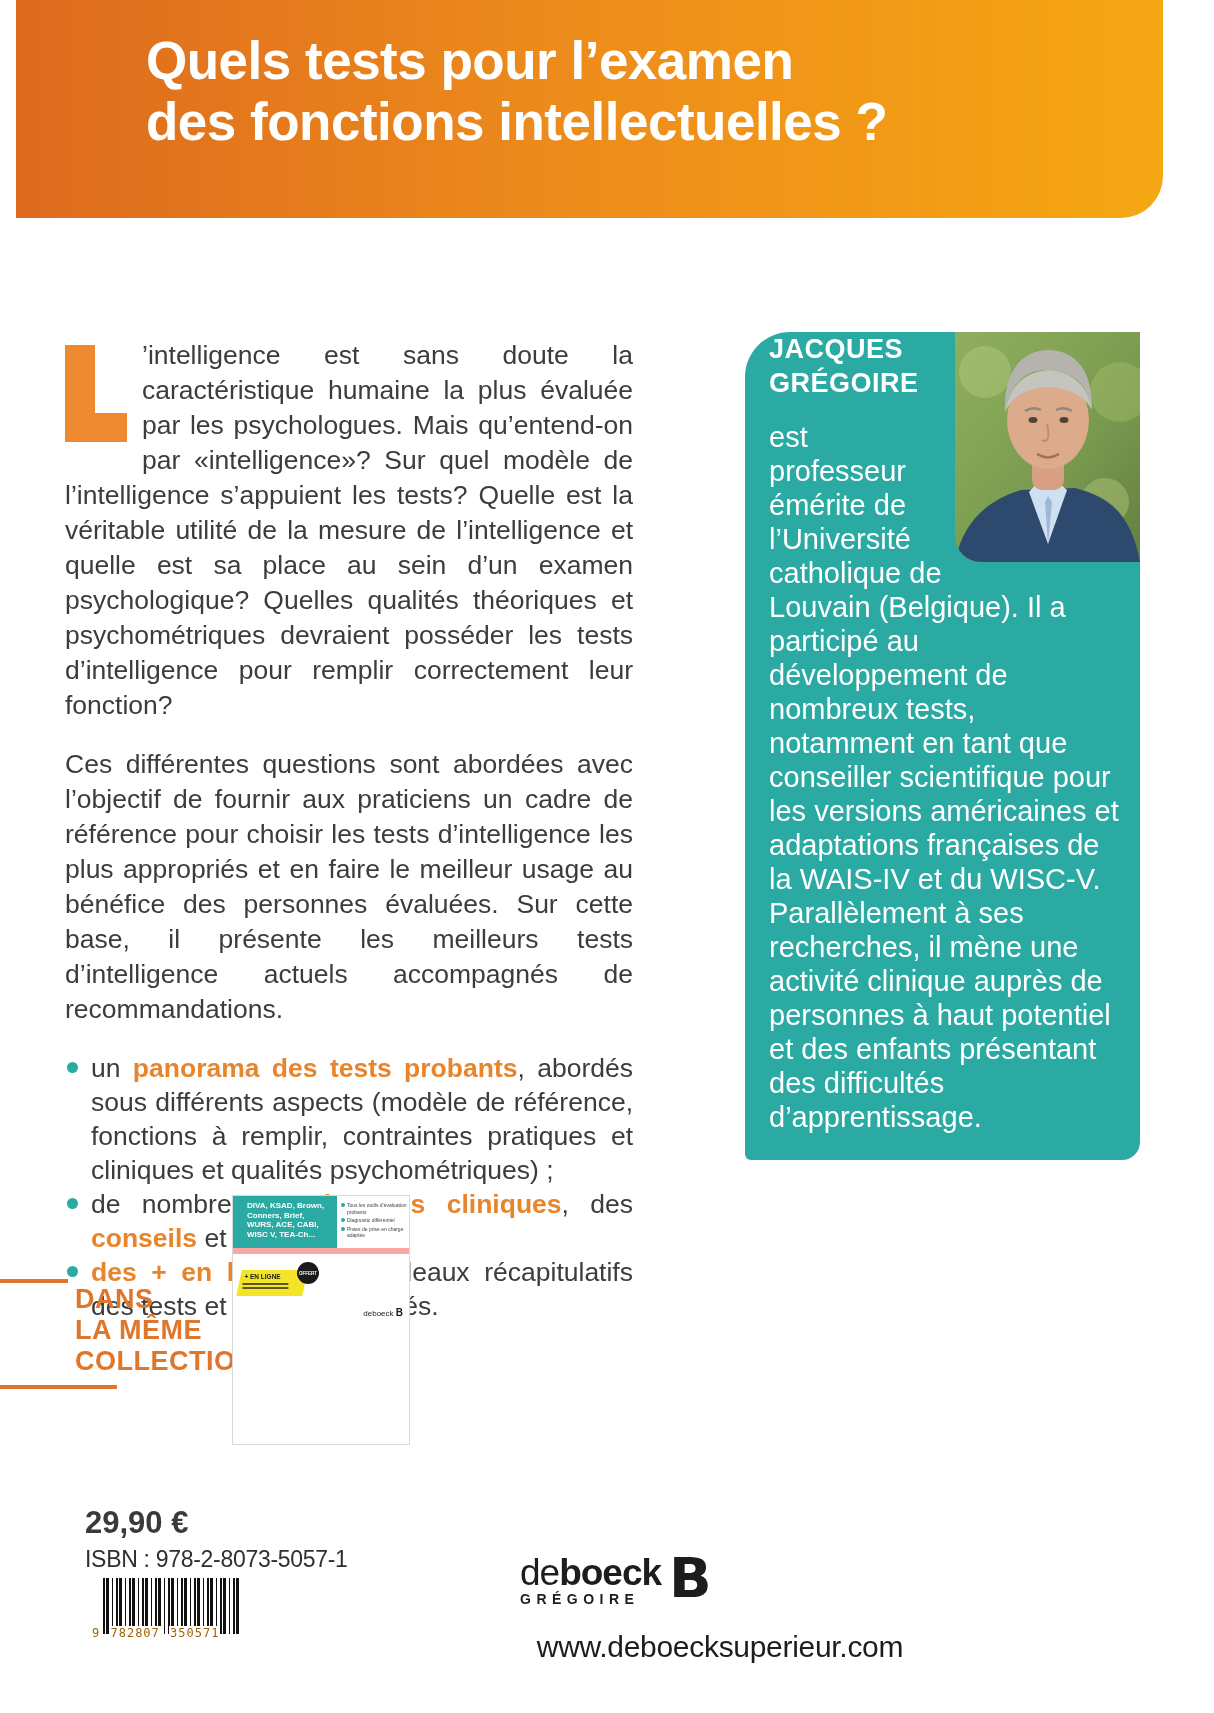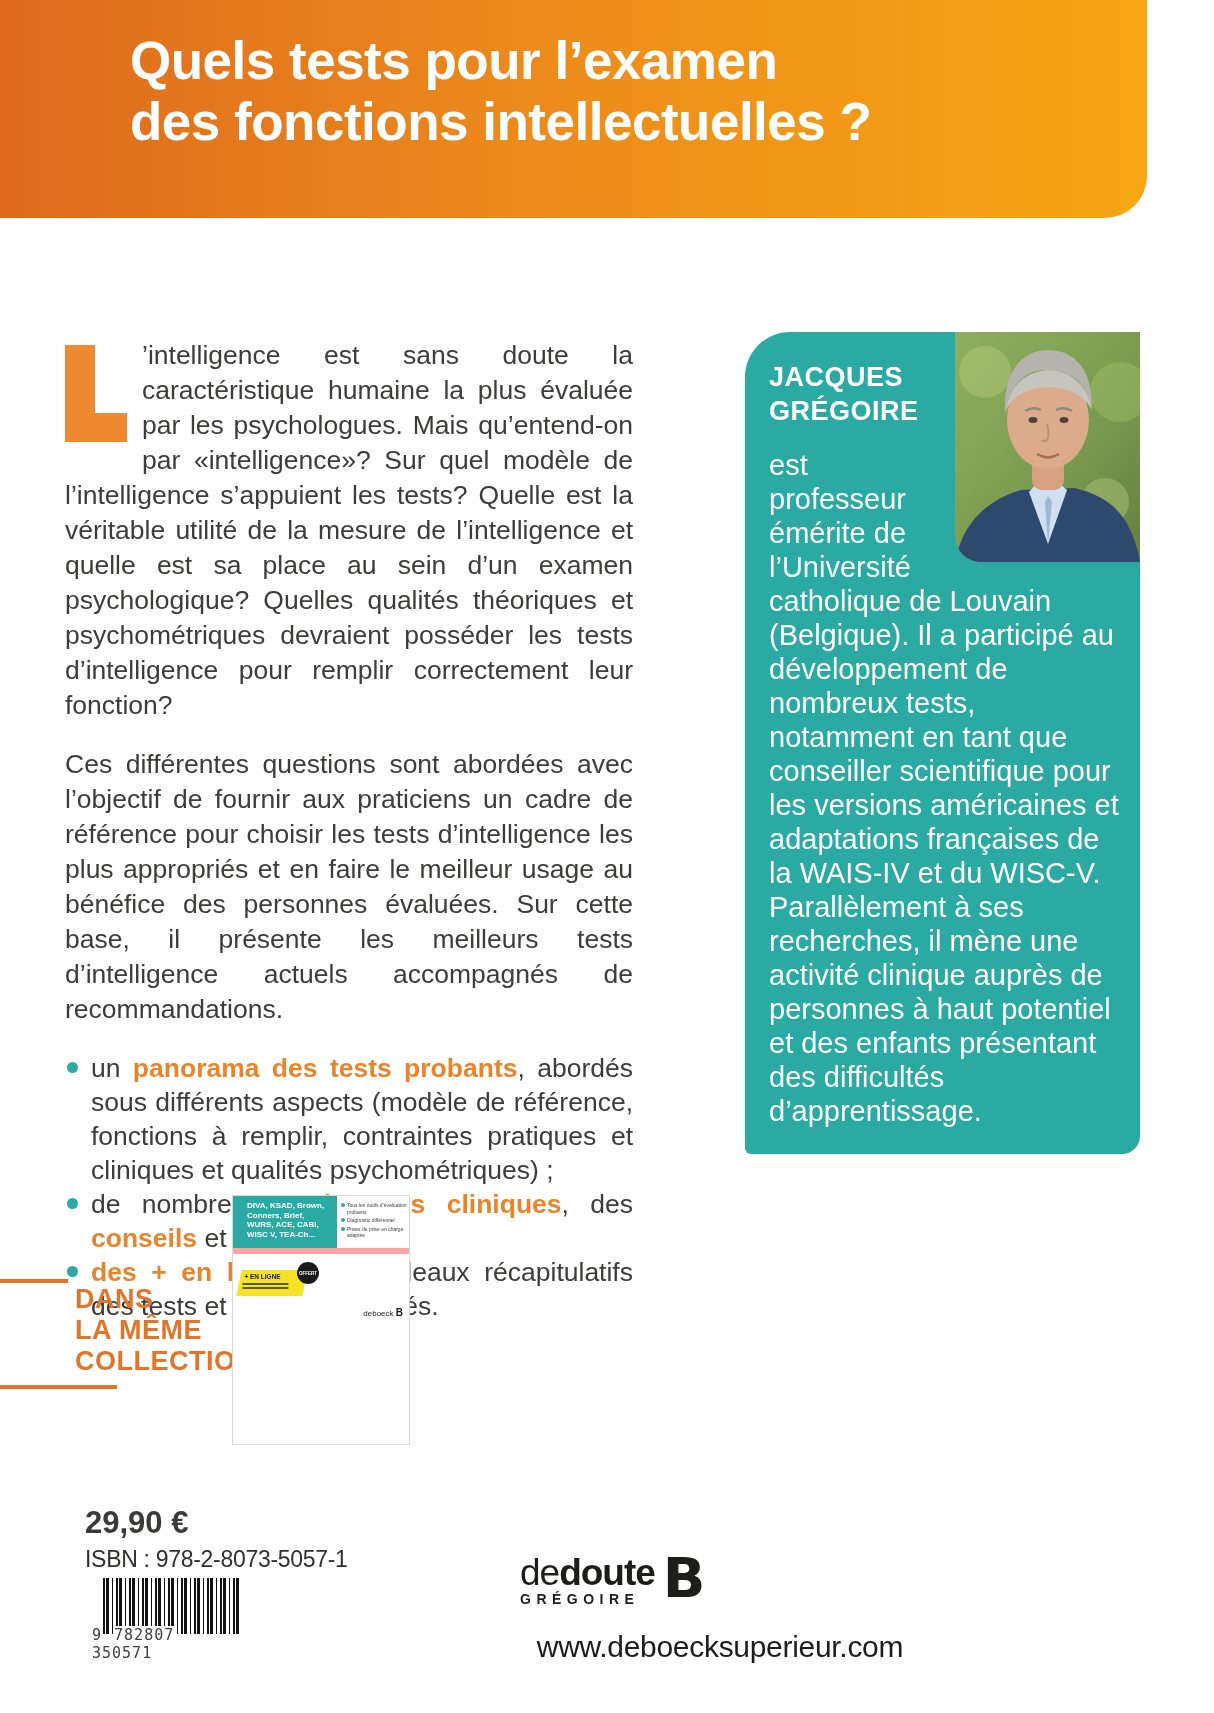--- a/index.html
+++ b/index.html
@@ -1,20 +1,20 @@
 <!DOCTYPE html>
 <html lang="fr"><head>
 <meta charset="utf-8">
 <style>
   html,body{margin:0;padding:0;background:#ffffff;}
   .page{position:relative;width:1214px;height:1713px;background:#fff;overflow:hidden;
         font-family:"Liberation Sans", sans-serif;color:#3c3c3b;}
 
   
-  .banner{position:absolute;left:0;top:0;width:1147px;height:218px;
+  .banner{position:absolute;left:16px;top:0;width:1147px;height:218px;
           background:linear-gradient(90deg,#dd6a1e 0%,#ec8a1c 45%,#f6a713 100%);
           border-radius:0 0 42px 0;}
   .banner-title{position:absolute;left:130px;top:30px;color:#fff;font-weight:bold;
                 font-size:53px;line-height:61px;letter-spacing:-0.5px;}
 
   
   .left-col{position:absolute;left:65px;top:338px;width:568px;}
   .left-col p{margin:0 0 24px 0;font-size:26.5px;line-height:35px;text-align:justify;}
   .dropcap{float:left;width:62px;height:97px;margin:7px 15px 2px 0;}
   .offer-intro{margin-bottom:6px !important;}
@@ -25,21 +25,21 @@
               border-radius:50%;background:#2baaa3;}
   .accent{color:#e8852c;font-weight:bold;}
 
   
   .author-card{position:absolute;left:745px;top:332px;width:395px;min-height:546px;
                background:#2baaa3;border-radius:45px 0 18px 6px;
                padding:0 20px 26px 24px;box-sizing:border-box;color:#fff;}
   .author-photo{float:right;width:185px;height:230px;margin:0 -20px 10px 10px;
                 border-radius:0 0 0 26px;overflow:hidden;}
   .author-photo svg{display:block;width:100%;height:100%;}
-  .author-name{font-weight:bold;font-size:27px;line-height:34px;margin-top:28px;letter-spacing:.5px;}
+  .author-name{font-weight:bold;font-size:27px;line-height:34px;letter-spacing:.5px;}
   .author-bio{font-size:29px;line-height:34px;margin-top:20px;}
 
   
   .coll-line{position:absolute;background:#e0752c;height:4px;left:0;}
   .coll-line.top{top:1279px;width:68px;}
   .coll-line.bottom{top:1385px;width:117px;}
   .coll-label{position:absolute;left:75px;top:1284px;color:#e0752c;font-weight:bold;
               font-size:27px;line-height:31px;letter-spacing:.5px;}
 
   
@@ -71,21 +71,21 @@
                 display:flex;align-items:center;justify-content:center;}
   .thumb-logo{position:absolute;right:6px;bottom:8px;font-size:8px;color:#1a1a1a;}
   .thumb-logo b{font-size:10px;}
 
   
   .price{position:absolute;left:85px;top:1505px;font-size:31px;font-weight:bold;color:#3a3a39;}
   .isbn{position:absolute;left:85px;top:1546px;font-size:23px;color:#2f2f2e;letter-spacing:-0.3px;}
   .barcode{position:absolute;left:103px;top:1578px;width:138px;}
   .bars{height:56px;background:repeating-linear-gradient(90deg,
         #111 0 2px,#fff 2px 3px,#111 3px 6px,#fff 6px 9px,#111 9px 10px,#fff 10px 13px);}
-  .barcode-digits{font-family:"DejaVu Sans Mono",monospace;font-size:15px;color:#404040;
+  .barcode-digits{font-family:"DejaVu Sans Mono",monospace;font-size:12px;color:#a16207;
                   margin:-8px 0 0 -12px;background:transparent;letter-spacing:1px;}
   .barcode-digits span{background:#fff;padding:0 1px;}
 
   
   .pub-logo{position:absolute;left:520px;top:1556px;display:flex;align-items:flex-start;color:#1d1d1b;}
   .pub-logo .wordmark{text-align:left;}
   .pub-logo .name{font-size:37px;line-height:34px;letter-spacing:-1px;}
   .pub-logo .name .light{font-weight:normal;}
   .pub-logo .name b{font-weight:bold;}
   .pub-logo .sub{font-size:14px;font-weight:bold;letter-spacing:5.5px;margin-top:1px;}
@@ -199,21 +199,21 @@
     <div class="bars"></div>
     <div class="barcode-digits">
       <span>9</span>
       <span>782807</span>
       <span>350571</span>
     </div>
   </div>
 
   <div class="pub-logo">
     <div class="wordmark">
-      <div class="name"><span class="light">de</span><b>doute</b></div>
+      <div class="name"><span class="light">de</span><b>boeck</b></div>
       <div class="sub">GRÉGOIRE</div>
     </div>
     <div class="mark">B</div>
   </div>
   <div class="website">
     <span>www.</span><b>deboecksuperieur</b><span>.com</span>
   </div>
 
 </div>
 

